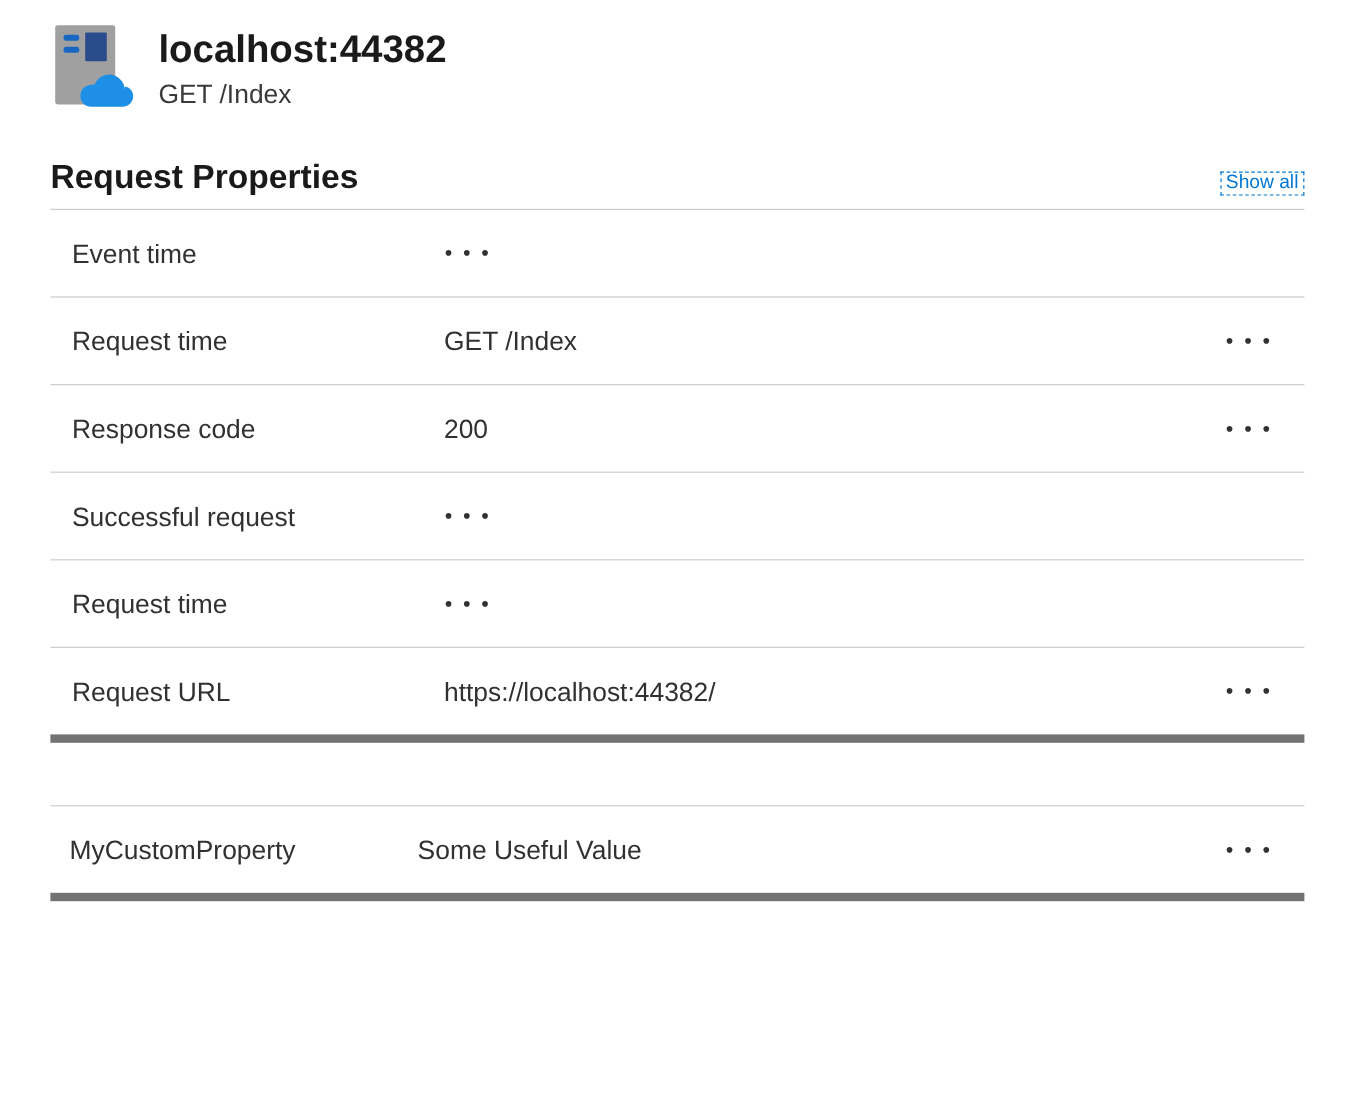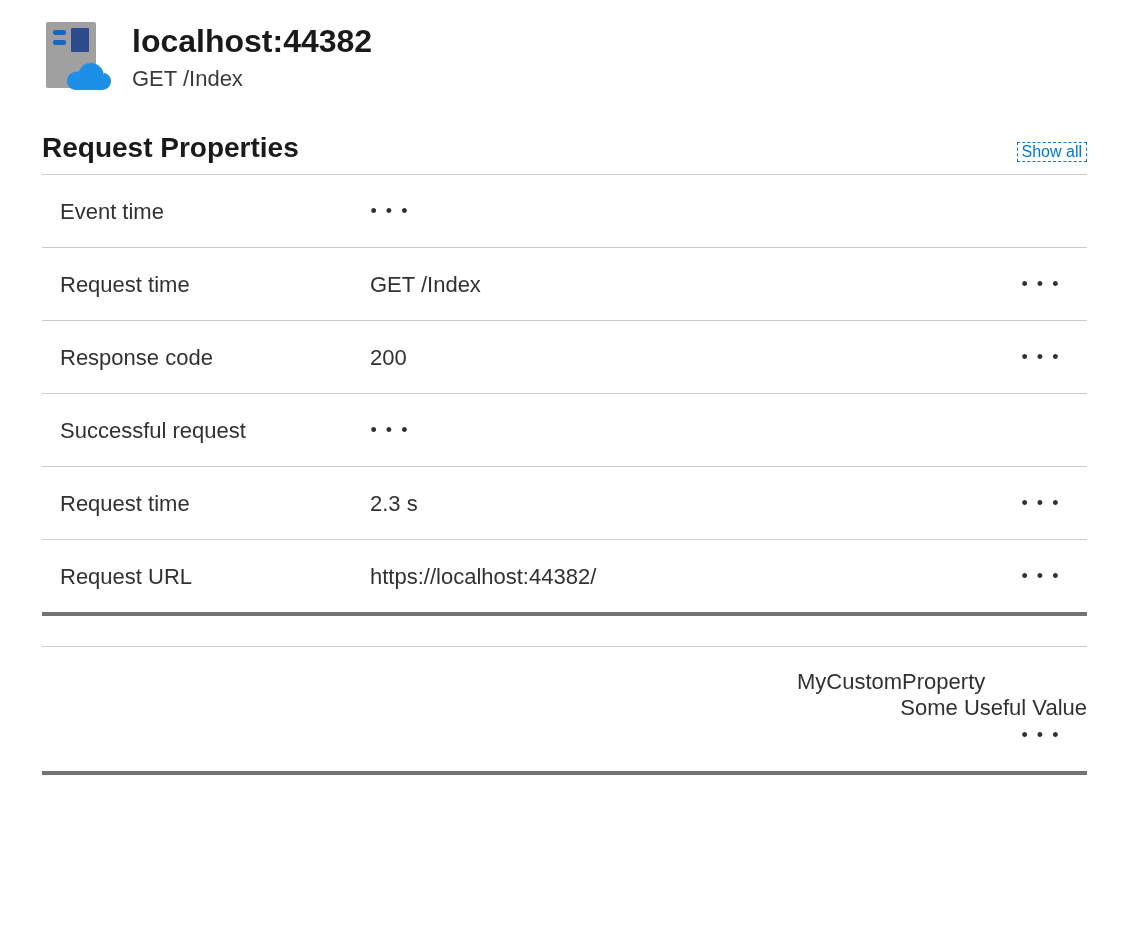--- a/index.html
+++ b/index.html
@@ -5,21 +5,21 @@
     * { box-sizing: border-box; margin: 0; padding: 0; }
     body {
       font-family: 'Segoe UI', -apple-system, BlinkMacSystemFont, sans-serif;
       background: #ffffff;
       color: #323130;
       padding: 20px 42px;
       width: 1129px;
     }
     .header {
       display: flex;
-      align-items: flex-end;
+      align-items: center;
       gap: 26px;
       margin-bottom: 40px;
     }
     .server-icon-wrap {
       width: 64px;
       height: 70px;
       flex-shrink: 0;
       position: relative;
     }
     .server-body {
@@ -64,21 +64,21 @@
       color: #1b1a19;
       line-height: 1.2;
     }
     .subtitle {
       font-size: 22px;
       font-weight: 400;
       color: #3a3a3a;
       margin-top: 6px;
     }
     .section {
-      margin-bottom: 30px;
+      margin-bottom: 52px;
     }
     .section-header {
       display: flex;
       justify-content: space-between;
       align-items: baseline;
       margin-bottom: 10px;
     }
     .section-title {
       font-size: 28px;
       font-weight: 700;
@@ -94,21 +94,21 @@
     }
     .prop-row {
       display: flex;
       align-items: flex-end;
       border-top: 1px solid #cccccc;
       padding: 22px 0 22px 18px;
       font-size: 22px;
       color: #323130;
     }
     .prop-row:last-child {
-      border-bottom: 4px solid #737373;
+      border-bottom: 7px solid #737373;
     }
     .prop-label {
       width: 310px;
       flex-shrink: 0;
     }
     .prop-value {
       flex: 1;
     }
     .custom .prop-label {
       width: 290px;
@@ -121,21 +121,21 @@
       align-items: center;
       justify-content: center;
       cursor: pointer;
       color: #323130;
       font-size: 18px;
       letter-spacing: 2px;
       user-select: none;
       margin-right: 26px;
     }
     .custom .section-header { margin-bottom: 14px; }
-    .custom .prop-row { padding-left: 16px; flex-direction: column; }
+    .custom .prop-row { padding-left: 16px; }
   </style>
 </head>
 <body>
 
 <div class="header">
   <div class="server-icon-wrap">
     <div class="server-body"></div>
     <div class="server-slot s1"></div>
     <div class="server-slot s2"></div>
     <div class="server-panel"></div>
@@ -168,21 +168,20 @@
         <div class="prop-label">Response code</div>
         <div class="prop-value">200</div>
         <div class="more-btn">• • •</div>
       </div>
       <div class="prop-row">
         <div class="prop-label">Successful request</div>
         <div class="more-btn">• • •</div>
       </div>
       <div class="prop-row">
         <div class="prop-label">Request time</div>
-        <div class="prop-value">2.3 s</div>
         <div class="more-btn">• • •</div>
       </div>
       <div class="prop-row">
         <div class="prop-label">Request URL</div>
         <div class="prop-value">https://localhost:44382/</div>
         <div class="more-btn">• • •</div>
       </div>
     </div>
 </div>
 

